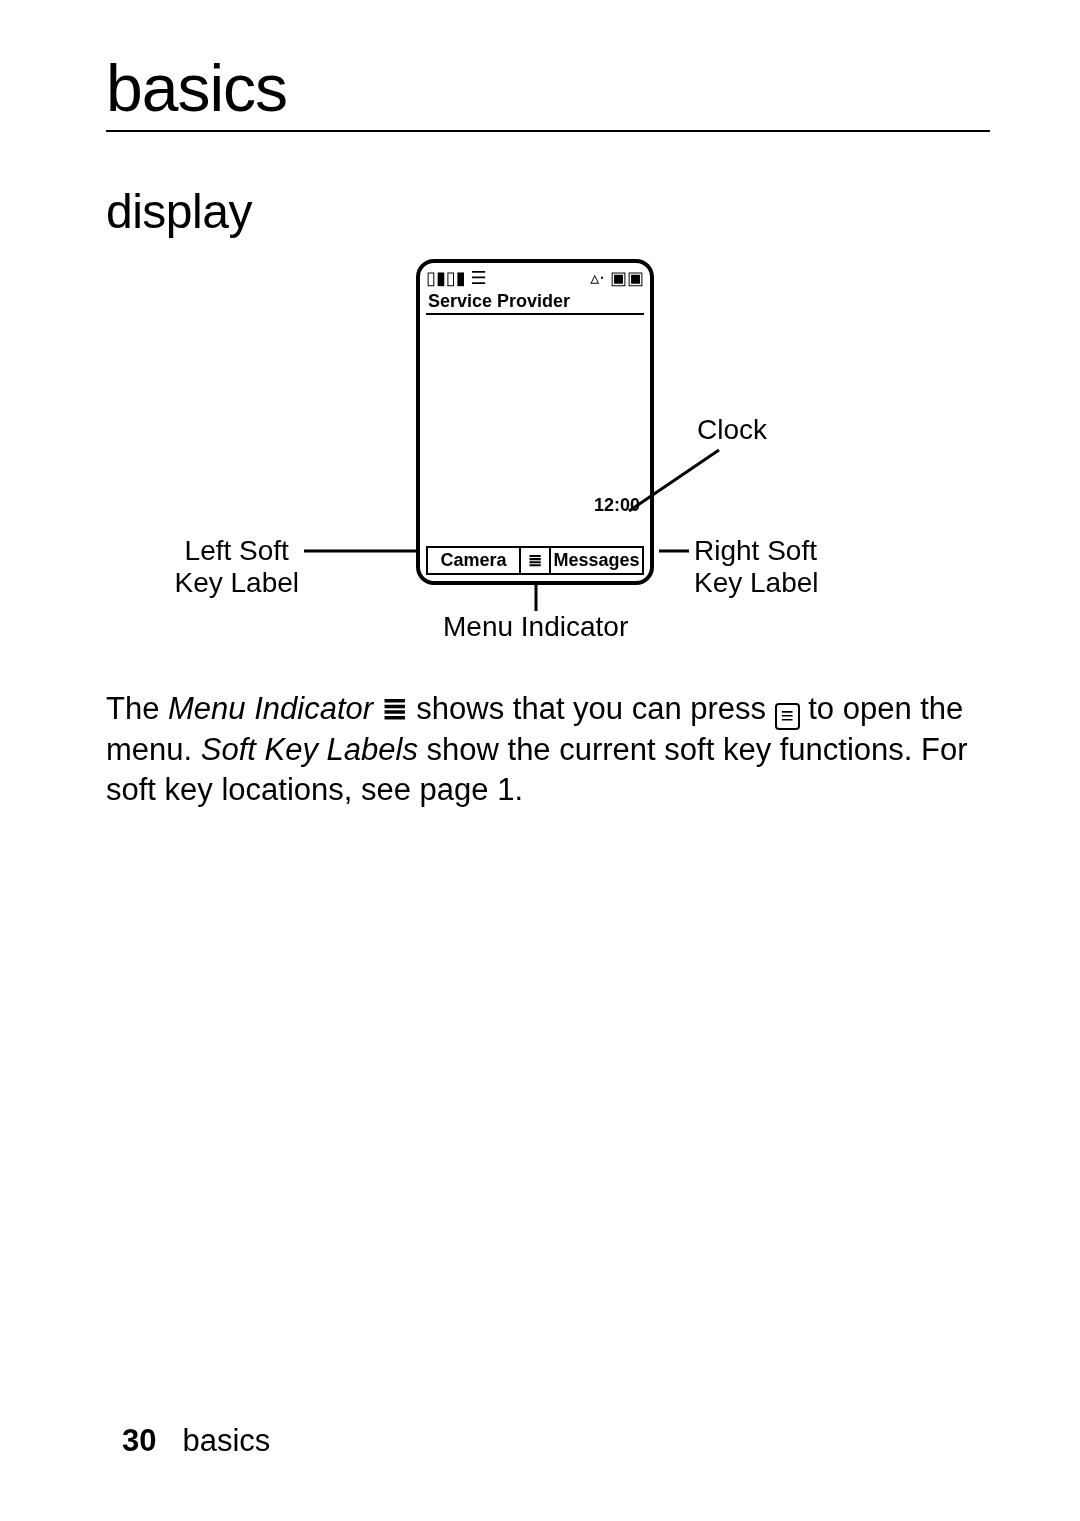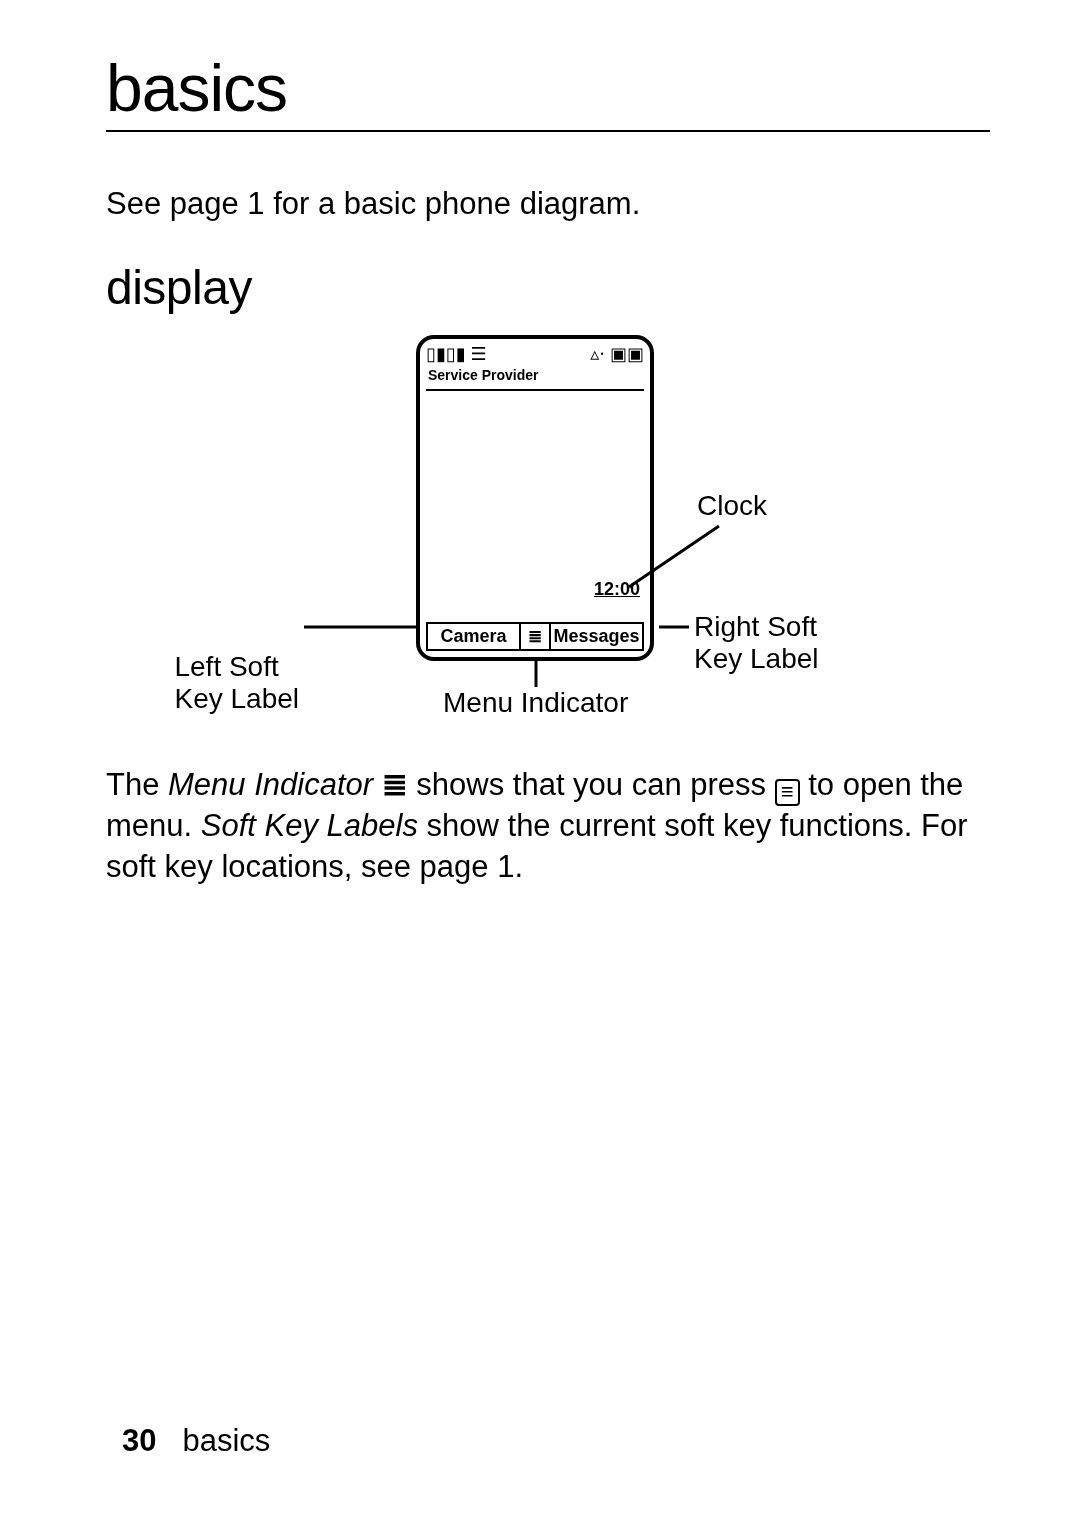--- a/index.html
+++ b/index.html
@@ -9,41 +9,40 @@
   .rule{border:none;border-top:2px solid #000;margin:0 0 52px 0;}
   .body-text{font-size:31px;line-height:1.3;margin:0 0 36px 0;}
   h2{font-size:48px;font-weight:400;margin:0 0 20px 0;letter-spacing:-0.5px;}
   .italic{font-style:italic;}
   .bold{font-weight:700;}
   .inline-icon{display:inline-block;vertical-align:-4px;border:2px solid #000;border-radius:4px;padding:0 4px 1px 4px;font-size:22px;line-height:22px;font-weight:700;}
   
   .diagram-wrap{position:relative;width:750px;height:400px;margin:0 auto 30px auto;}
   .screen{position:absolute;left:243px;top:0;width:230px;height:318px;border:4px solid #000;border-radius:18px;background:#fff;}
   .status{position:absolute;top:4px;left:6px;right:6px;display:flex;justify-content:space-between;font-size:18px;}
-  .sp{position:absolute;top:28px;left:8px;font-size:14px;font-weight:700;}
+  .sp{position:absolute;top:28px;left:8px;font-size:18px;font-weight:700;}
   .divider{position:absolute;top:50px;left:6px;right:6px;border-top:2px solid #000;}
-  .clock{position:absolute;right:10px;top:240px;font-size:18px;font-weight:700;text-decoration:underline;}
+  .clock{position:absolute;right:10px;top:232px;font-size:18px;font-weight:700;}
   .softrow{position:absolute;left:6px;right:6px;bottom:6px;border:2px solid #000;display:flex;align-items:center;font-size:18px;font-weight:700;}
   .softrow .cell{flex:1;text-align:center;padding:2px 0;}
   .softrow .mid{flex:0 0 28px;border-left:2px solid #000;border-right:2px solid #000;font-size:17px;}
   
   .callout{position:absolute;font-size:28px;line-height:1.15;}
   .footer{position:absolute;left:122px;bottom:62px;font-size:31px;}
   .footer .pn{font-weight:700;margin-right:26px;}
   
   svg.lines{position:absolute;inset:0;width:100%;height:100%;overflow:visible;}
 </style>
 </head>
 <body>
 
 <div class="page">
   <h1>basics</h1>
   <hr class="rule">
 
-  <p class="body-text">See page 1 for a basic phone diagram.</p>
 
   <h2>display</h2>
 
 
 
   <div class="diagram-wrap">
 
     <div class="screen">
       <div class="status">
         <span>▯▮▯▮ ☰</span>
@@ -54,21 +53,21 @@
       <div class="clock">12:00</div>
       <div class="softrow">
         <div class="cell">Camera</div>
         <div class="cell mid">≣</div>
         <div class="cell">Messages</div>
       </div>
     </div>
 
     <div class="callout" style="left:524px;top:155px;text-align:center;">Clock</div>
 
-    <div class="callout" style="right:624px;top:276px;text-align:left;margin-top:40px;">
+    <div class="callout" style="right:624px;top:276px;text-align:center;">
       <span>Left Soft</span><br>
       <span>Key Label</span>
     </div>
 
     <div class="callout" style="left:521px;top:276px;">
       <span>Right Soft</span><br>
       <span>Key Label</span>
     </div>
 
     <div class="callout" style="left:270px;top:352px;">Menu Indicator</div>

